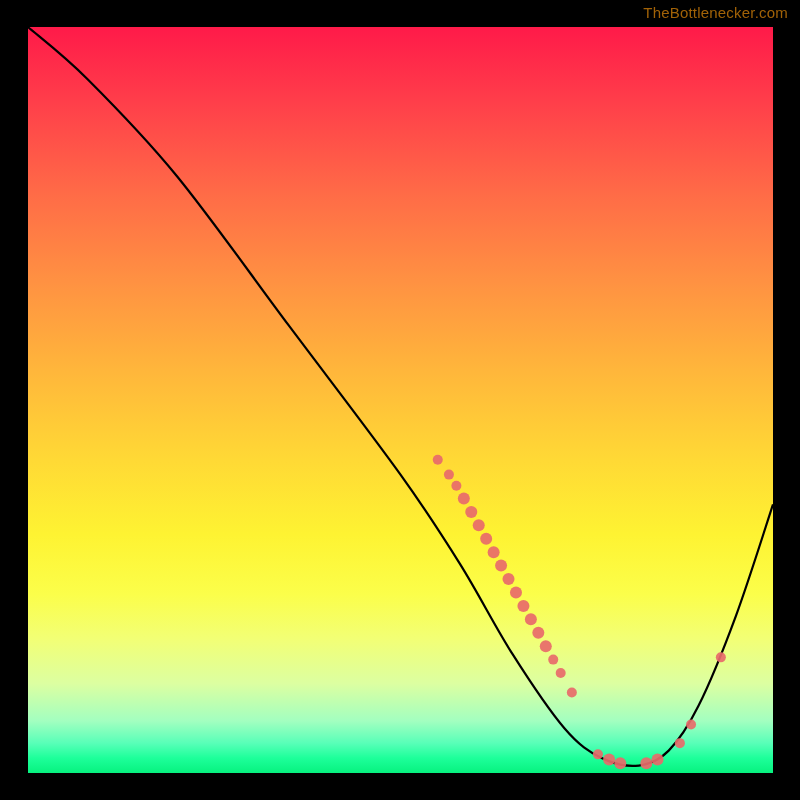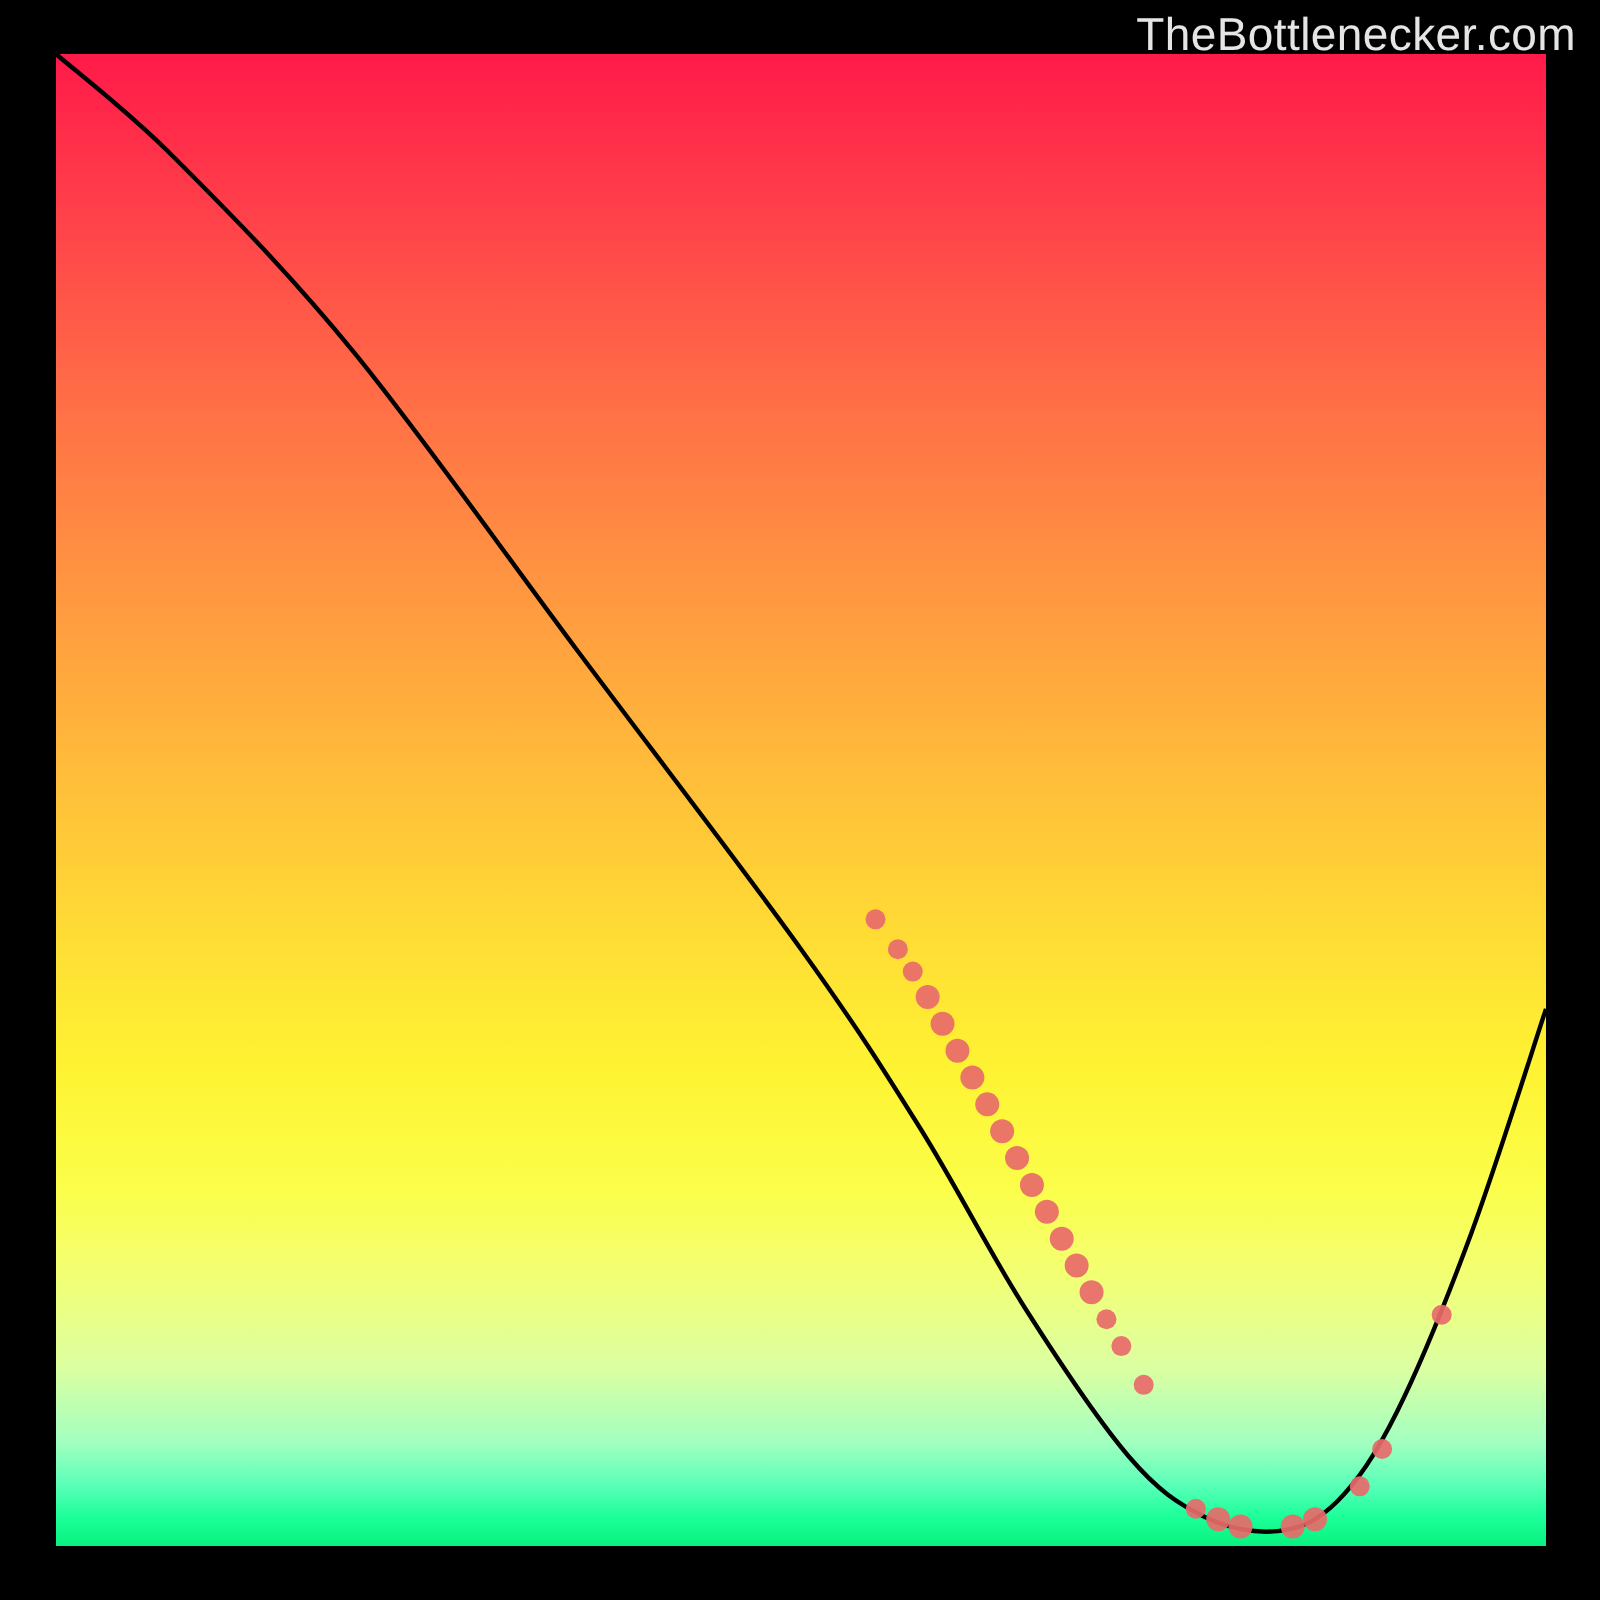--- a/index.html
+++ b/index.html
@@ -30,22 +30,22 @@
       #dcffa1 88%,
       #a3ffc0 93%,
       #58ffb8 96%,
       #1dff9a 98%,
       #07f27f 100%);
   }
   .watermark {
     position: absolute;
     top: 4px;
     right: 12px;
-    color: #e5e5e5;
-    font-size: 23px;
+    color: #a16207;
+    font-size: 15px;
     letter-spacing: 0.2px;
     font-weight: 500;
   }
   svg.plot {
     position: absolute;
     left: 0;
     top: 0;
   }
 </style>
 </head>

